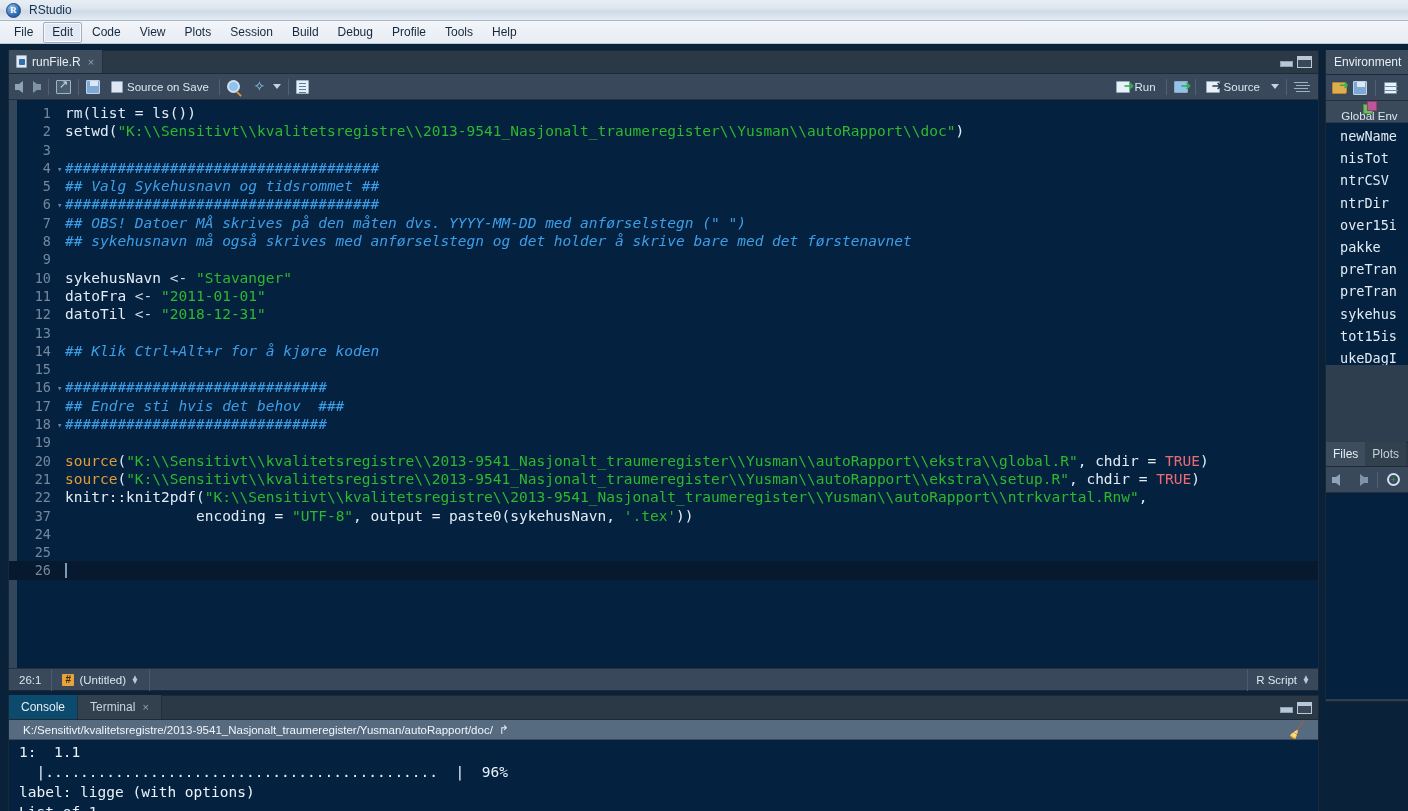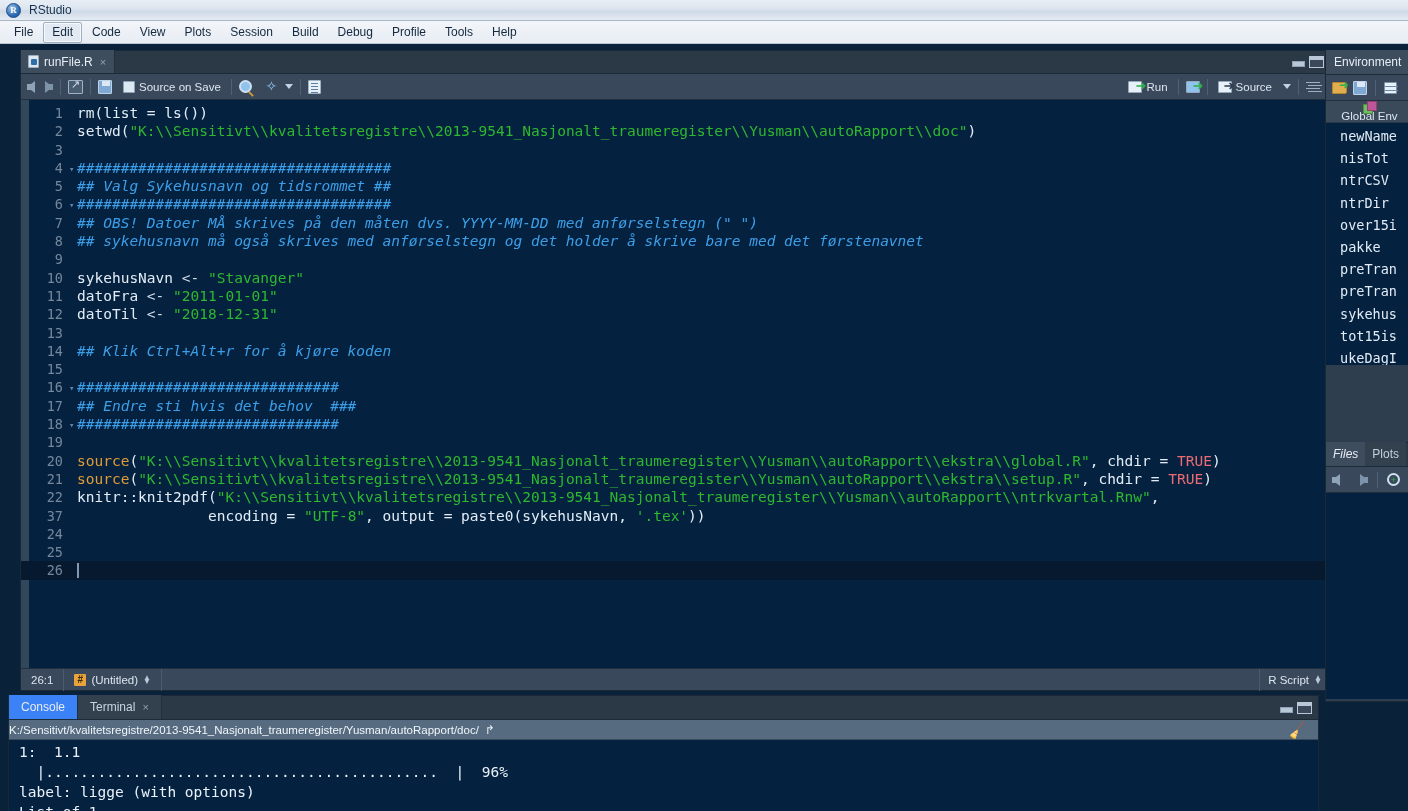--- a/index.html
+++ b/index.html
@@ -47,21 +47,21 @@
   }
 
   
   .workspace {
     position: absolute; left: 0; top: 44px; width: 1408px; height: 767px;
     background: #0a2239;
   }
 
   
   .source-panel {
-    position: absolute; left: 20px; top: 6px; width: 1311px; height: 641px;
+    position: absolute; left: 8px; top: 6px; width: 1311px; height: 641px;
     background: #2f3e4e;
     border: 1px solid #1b2836;
   }
   .tabstrip {
     position: absolute; left: 0; top: 0; width: 100%; height: 23px;
     background: #2b3846;
     border-bottom: 1px solid #1d2a37;
     display: flex; align-items: flex-end;
   }
   .tab {
@@ -259,26 +259,26 @@
   .console-tabs {
     position: absolute; left: 0; top: 0; width: 100%; height: 24px;
     background: #2b3846; border-bottom: 1px solid #1d2a37;
     display: flex; align-items: flex-end;
   }
   .ctab {
     height: 24px; display: flex; align-items: center; gap: 5px;
     padding: 0 12px; font-size: 12px; color: #e6edf4;
     border-right: 1px solid #22303d;
   }
-  .ctab.active { background: #3b82f6; }
+  .ctab.active { background: #0c4a6e; }
   .ctab.inactive { background: #33414f; color: #c7d4e1; }
   .console-path {
     position: absolute; left: 0; top: 24px; width: 100%; height: 20px;
     background: #566b80; border-bottom: 1px solid #3c4c5d;
-    display: flex; align-items: center; 
+    display: flex; align-items: center; padding-left: 14px;
     font-size: 11.5px; color: #f0f5fa;
     font-family: "Liberation Sans", sans-serif;
   }
   .path-arrow { margin-left: 6px; color: #e2eaf2; font-size: 12px; }
   .console-out {
     position: absolute; left: 0; top: 44px; width: 100%; bottom: 0;
     background: #042240; overflow: hidden;
     font-family: "DejaVu Sans Mono", "Liberation Mono", monospace;
     font-size: 14.5px; line-height: 20px; color: #eaf1f8;
     padding: 2px 0 0 10px;
@@ -352,21 +352,21 @@
     background: #2f3e4e; border: 1px solid #1b2836; border-right: none;
   }
   .files-tabs {
     height: 24px; background: #2b3846; border-bottom: 1px solid #1d2a37;
     display: flex; align-items: flex-end;
   }
   .ftab {
     height: 24px; display: flex; align-items: center; padding: 0 7px;
     font-size: 12px; color: #e6edf4;
   }
-  .ftab.active { background: #3d4d5e; font-style: italic; }
+  .ftab.active { background: #3d4d5e; }
   .ftab.inactive { background: #33414f; color: #c3d0dd; }
   .files-toolbar {
     height: 26px; background: #39485a; border-bottom: 1px solid #22303d;
     display: flex; align-items: center; gap: 6px; padding-left: 6px;
   }
   .files-body { background: #042240; height: 206px; }
   .icon-zoomplus {
     width: 13px; height: 13px; border-radius: 50%;
     border: 2px solid #cfe0f0; position: relative; color: #2fae4a;
     font-size: 9px; text-align: center; line-height: 10px;

